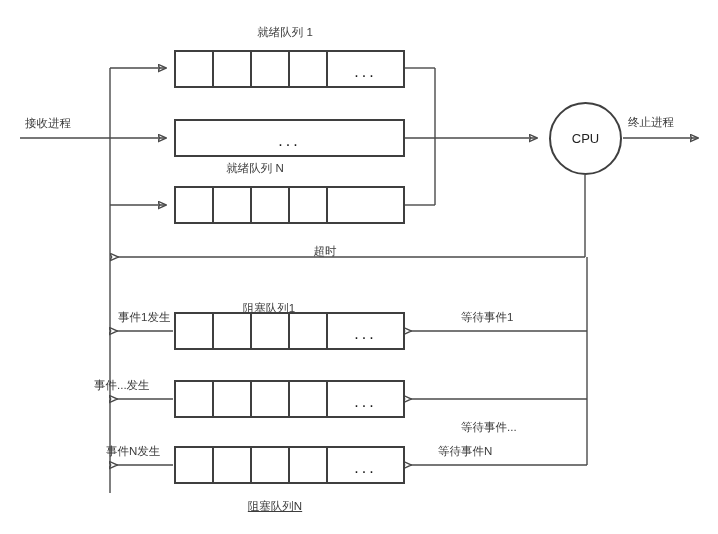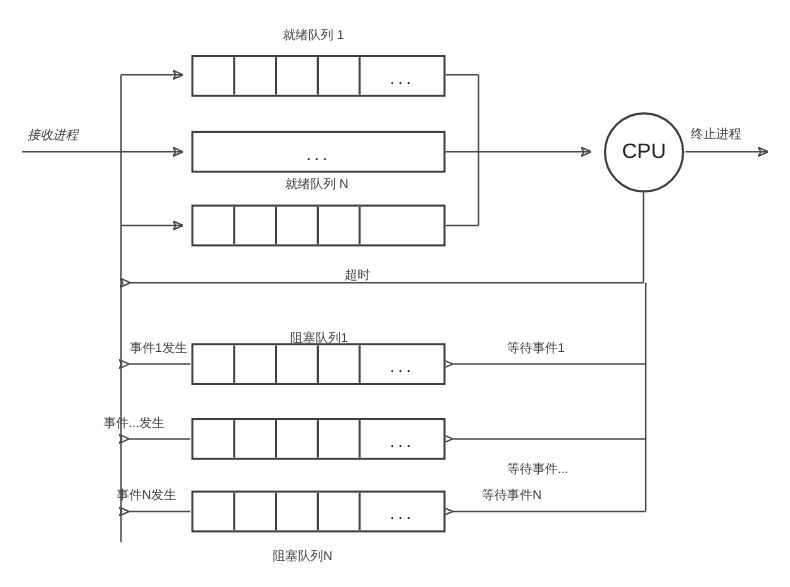--- a/index.html
+++ b/index.html
@@ -63,21 +63,21 @@
     font-size: 11.5px;
     color: #3d3d3d;
     white-space: nowrap;
     line-height: 1;
   }
   .lbl.center {
     transform: translateX(-50%);
   }
   .cpu-label {
     position: absolute;
-    font-size: 19px;
+    font-size: 13px;
     color: #222222;
     white-space: nowrap;
     line-height: 1;
   }
   
   .cpu {
     position: absolute;
     box-sizing: border-box;
     border: 2px solid #3f3f3f;
     border-radius: 50%;
@@ -162,41 +162,41 @@
       <span class="dots">...</span>
     </div>
   </div>
 
   <div class="queue" style="left:174px; top:119px; width:231px; height:38px;">
     <div class="cell plain">
       <span class="dots">...</span>
     </div>
   </div>
 
-  <div class="lbl center" style="left:288px; top:163px;">就绪队列 N</div>
+  <div class="lbl center" style="left:255px; top:163px;">就绪队列 N</div>
 
   <div class="queue" style="left:174px; top:186px; width:231px; height:38px;">
     <div class="cell"></div>
     <div class="cell"></div>
     <div class="cell"></div>
     <div class="cell"></div>
     <div class="cell wide"></div>
   </div>
 
   <div class="cpu" style="left:549px; top:102px; width:73px; height:73px;">
     <span class="cpu-label" style="position:static;">CPU</span>
   </div>
 
-  <div class="lbl" style="left:25px; top:118px;font-style:italic;">接收进程</div>
+  <div class="lbl" style="left:25px; top:118px;">接收进程</div>
 
   <div class="lbl" style="left:628px; top:117px;">终止进程</div>
 
   <div class="lbl center" style="left:325px; top:246px;">超时</div>
 
-  <div class="lbl center" style="left:290px; top:303px;">阻塞队列1</div>
+  <div class="lbl center" style="left:269px; top:303px;">阻塞队列1</div>
 
   <div class="queue" style="left:174px; top:312px; width:231px; height:38px;">
     <div class="cell"></div>
     <div class="cell"></div>
     <div class="cell"></div>
     <div class="cell"></div>
     <div class="cell wide">
       <span class="dots">...</span>
     </div>
   </div>
@@ -226,15 +226,15 @@
     <div class="cell"></div>
     <div class="cell wide">
       <span class="dots">...</span>
     </div>
   </div>
 
   <div class="lbl" style="left:106px; top:446px;">事件N发生</div>
 
   <div class="lbl" style="left:438px; top:446px;">等待事件N</div>
 
-  <div class="lbl center" style="left:275px; top:501px;">阻塞队列N</div>
+  <div class="lbl center" style="left:275px; top:501px;text-decoration:underline;">阻塞队列N</div>
 
 </div>
 
 </body></html>

